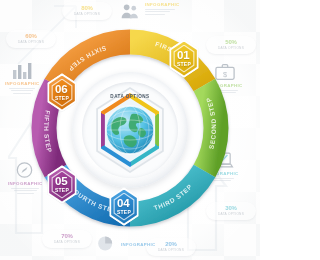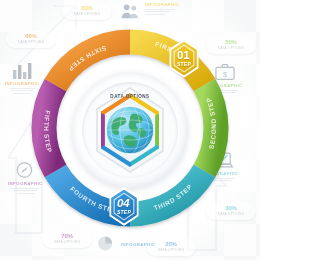--- a/index.html
+++ b/index.html
@@ -381,27 +381,47 @@
       <div class="ringline"></div>
       <div class="fill2" style="background:linear-gradient(160deg,#f2cb2a,#d9a908);"></div>
       <span class="txt">
           <span class="num">01</span>
           <span class="lbl">STEP</span>
         </span>
     </div>
 
 
 
-    <div class="hex step" style="left:82px;top:164px;font-style:italic;">
+    <div class="hex step" style="left:82px;top:164px;">
       <div class="outer"></div>
       <div class="fill" style="background:linear-gradient(160deg,#4fa8e6,#1670b4);"></div>
       <div class="ringline"></div>
       <div class="fill2" style="background:linear-gradient(160deg,#3a97dc,#1670b4);"></div>
       <span class="txt">
           <span class="num">04</span>
           <span class="lbl">STEP</span>
         </span>
     </div>
 
-
+    <div class="hex step" style="left:20px;top:142px;">
+      <div class="outer"></div>
+      <div class="fill" style="background:linear-gradient(160deg,#bd63b5,#7e2a7a);"></div>
+      <div class="ringline"></div>
+      <div class="fill2" style="background:linear-gradient(160deg,#a8459f,#7e2a7a);"></div>
+      <span class="txt">
+          <span class="num">05</span>
+          <span class="lbl">STEP</span>
+        </span>
+    </div>
+
+    <div class="hex step" style="left:20px;top:50px;">
+      <div class="outer"></div>
+      <div class="fill" style="background:linear-gradient(160deg,#f9a449,#d06c08);"></div>
+      <div class="ringline"></div>
+      <div class="fill2" style="background:linear-gradient(160deg,#f4901f,#d06c08);"></div>
+      <span class="txt">
+          <span class="num">06</span>
+          <span class="lbl">STEP</span>
+        </span>
+    </div>
 
   </div>
 </div>
 
 </body></html>

